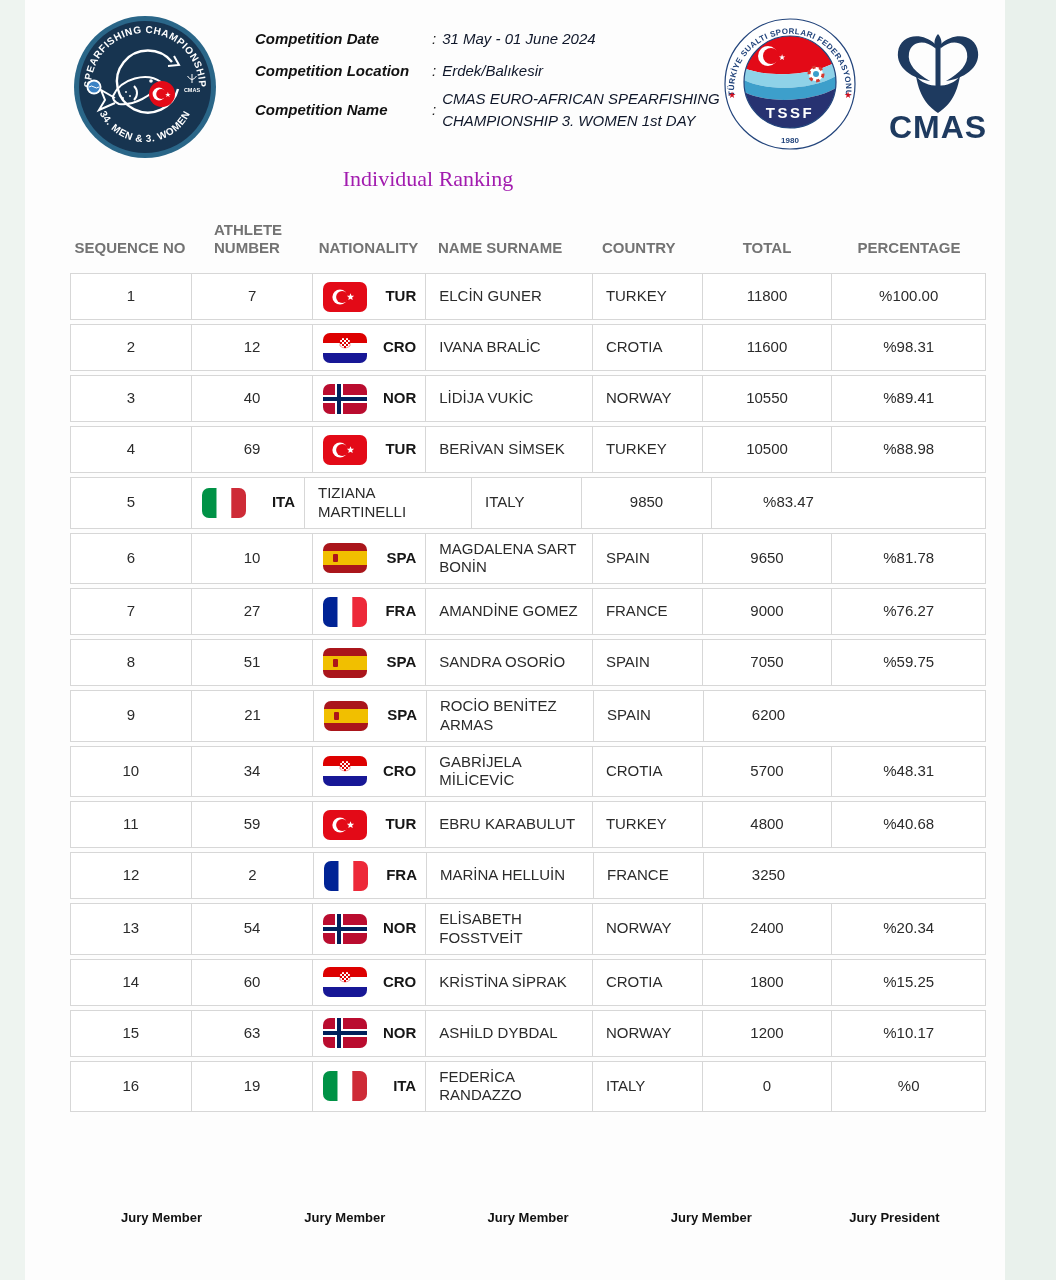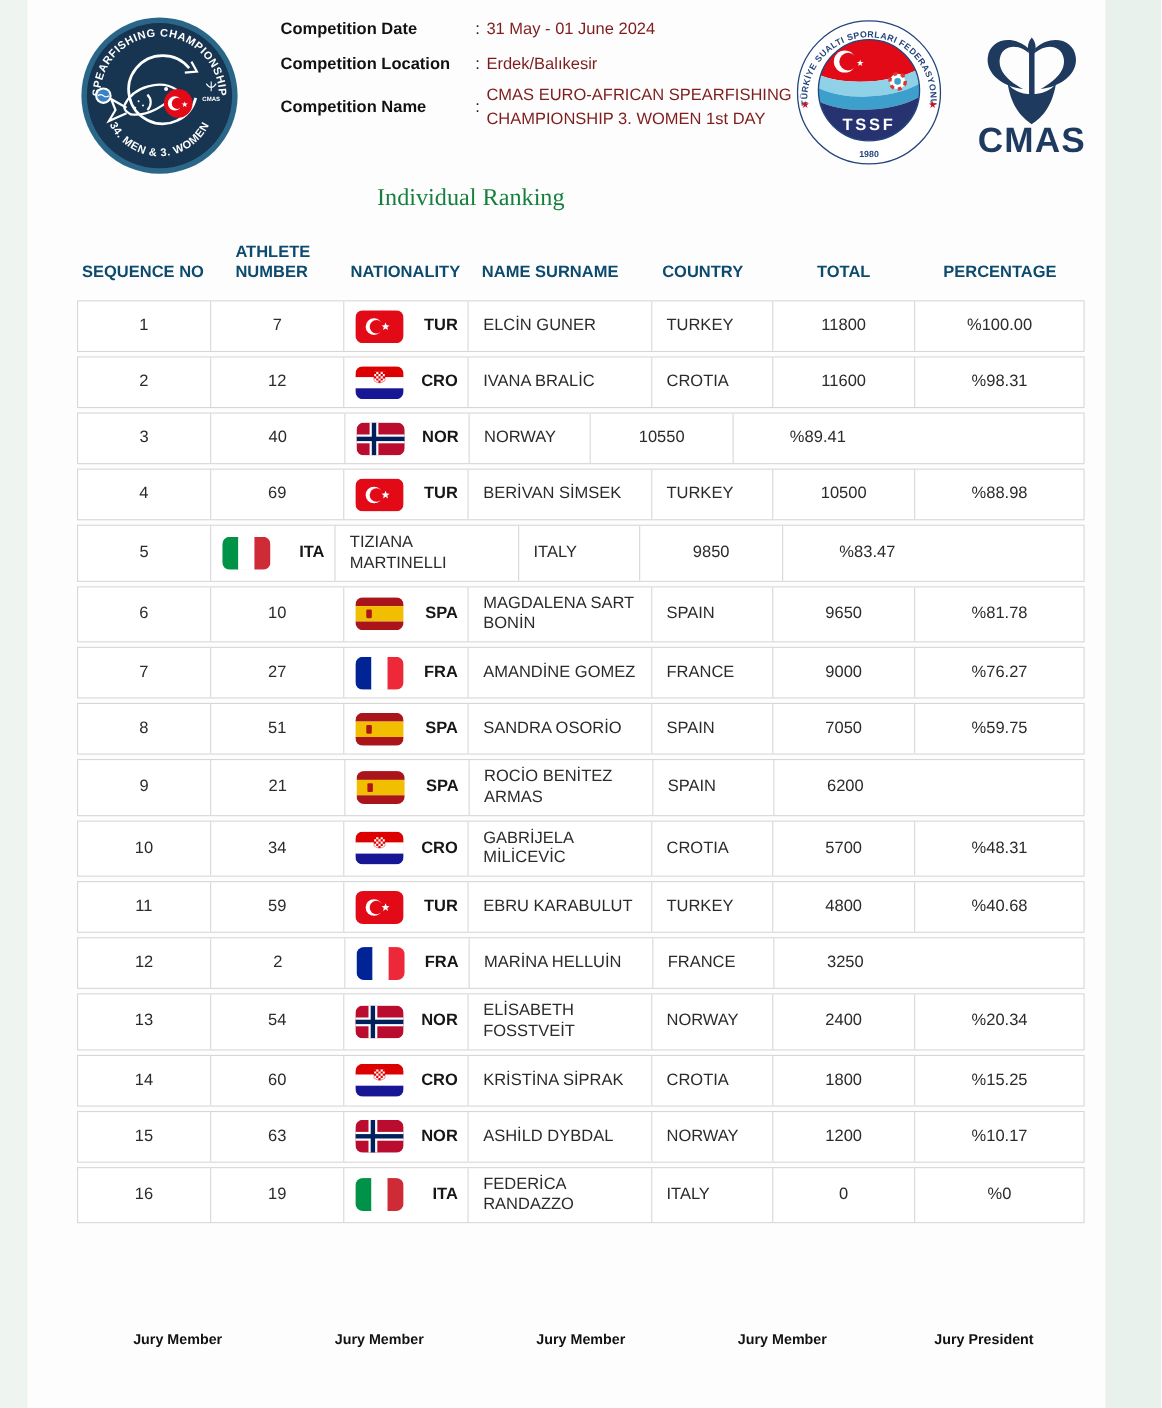--- a/index.html
+++ b/index.html
@@ -10,43 +10,43 @@
     position:relative;
     color:#232323;
   }
   .page{position:absolute;inset:0;width:1056px;height:1280px;background:#fdfdfd;overflow:hidden;}
   .band{position:absolute;top:0;height:1280px;}
   .band-left{left:0;width:25px;background:#eef4f0;}
   .band-right{left:1005px;width:51px;background:#e9f1ec;}
 
   
   .badge{position:absolute;left:72px;top:12px;width:146px;height:150px;}
-  .info{position:absolute;left:255px;top:12px;width:470px;}
+  .info{position:absolute;left:255px;top:24px;width:470px;font-style:italic;}
   .info-row{display:flex;align-items:center;margin-bottom:3px;min-height:29px;}
   .info-label{width:177px;font-weight:bold;font-size:15px;color:#111;}
   .info-colon{font-size:15px;margin-right:6px;color:#222;}
-  .info-value{font-size:15px;color:#7f1d1d;}
+  .info-value{font-size:15px;color:#0f172a;}
   .info-row.multiline .info-value{width:280px;line-height:1.45;}
   .tssf-logo{position:absolute;left:724px;top:18px;width:132px;height:132px;}
   .cmas-logo{position:absolute;left:879px;top:28px;width:118px;height:114px;}
 
   
   .doc-title{
     position:absolute;left:0;top:166px;width:856px;
     text-align:center;
     font-family:"Liberation Serif", serif;
-    font-size:22px;color:#15803d;
+    font-size:22px;color:#a21caf;
   }
 
   
   .thead{
     position:absolute;left:70px;top:218px;width:916px;height:48px;
     display:flex;align-items:flex-end;box-sizing:border-box;padding-bottom:9px;
   }
-  .th{font-weight:bold;font-size:15px;color:#0c4a6e;display:flex;justify-content:center;box-sizing:border-box;line-height:1.2;}
+  .th{font-weight:bold;font-size:15px;color:#737373;display:flex;justify-content:center;box-sizing:border-box;line-height:1.2;}
   .th-inner{display:inline-block;text-align:left;width:74px;}
   .c1{width:120px;} .c2{width:122px;} .c3{width:113px;} .c4{width:167px;} .c5{width:110px;} .c6{width:130px;} .c7{width:154px;}
   .th.c1{white-space:nowrap;}
   .th.c4{justify-content:flex-start;padding-left:13px;}
   .th.c5{justify-content:flex-start;padding-left:10px;}
 
   .tbody{position:absolute;left:70px;top:273px;width:916px;}
   .trow{
     display:flex;border:1px solid #d7d7d7;background:#fff;
     margin-bottom:4px;min-height:47px;box-sizing:border-box;
@@ -255,20 +255,21 @@
             <svg viewBox="0 0 44 30" width="44" height="30">
               <rect width="44" height="30" fill="#ba0c2f"></rect>
               <rect x="12" width="8" height="30" fill="#ffffff"></rect>
               <rect y="11" width="44" height="8" fill="#ffffff"></rect>
               <rect x="14" width="4" height="30" fill="#00205b"></rect>
               <rect y="13" width="44" height="4" fill="#00205b"></rect>
             </svg>
           </span>
         <span class="nat-code">NOR</span>
       </div>
+      <div class="td c4">LİDİJA VUKİC</div>
       <div class="td c5">NORWAY</div>
       <div class="td c6">10550</div>
       <div class="td c7">%89.41</div>
     </div>
 
     <div class="trow">
       <div class="td c1">4</div>
       <div class="td c2">69</div>
       <div class="td c3">
         <span class="flag">

